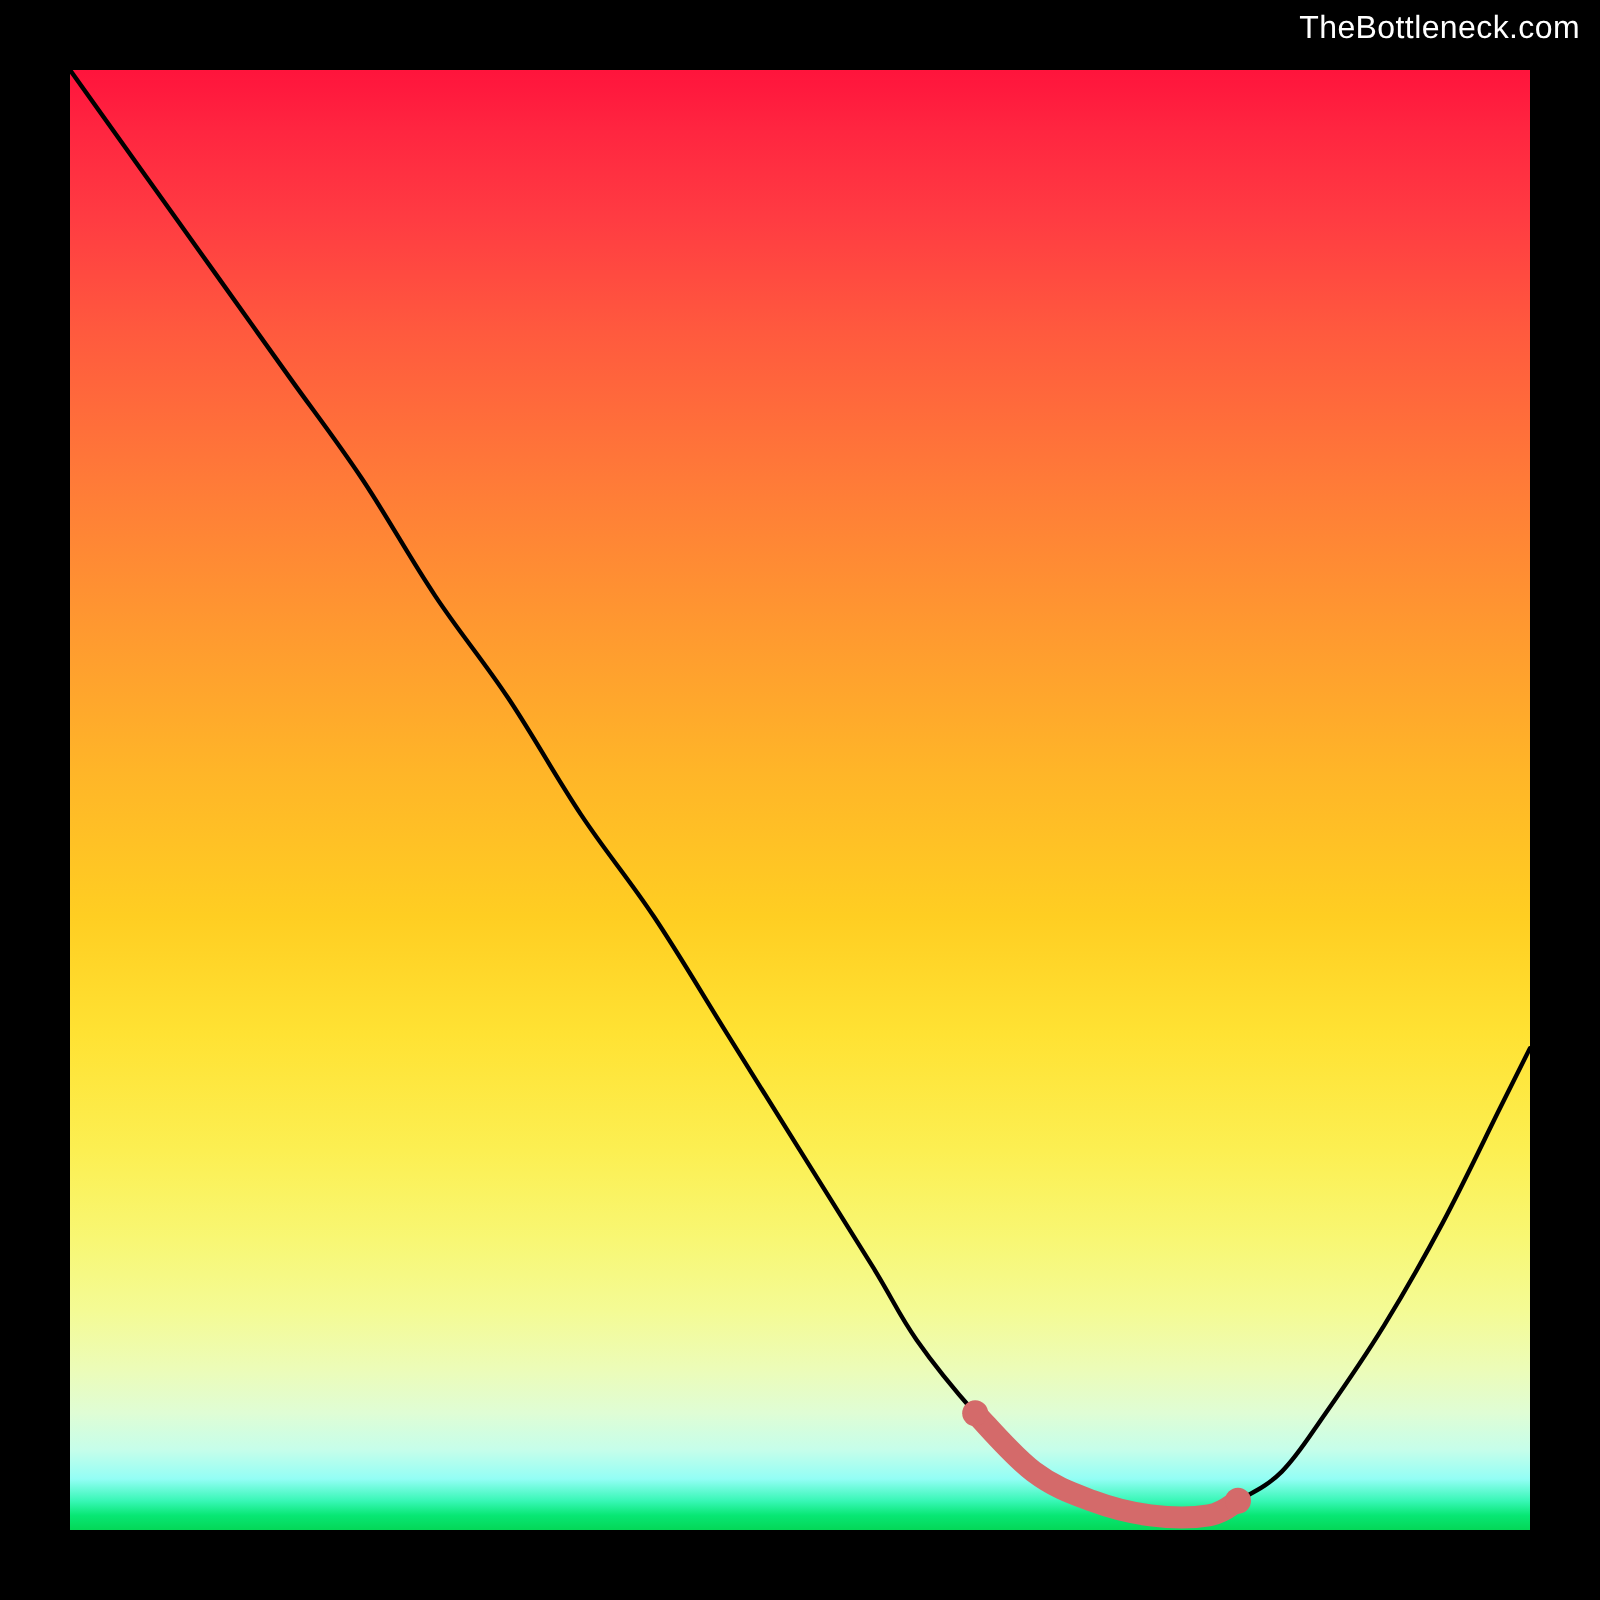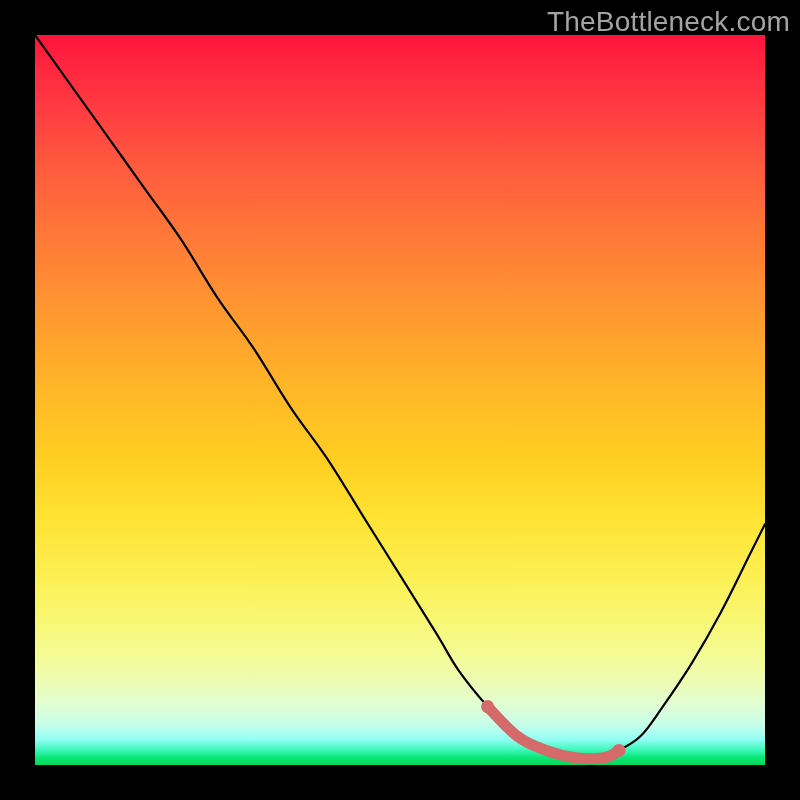--- a/index.html
+++ b/index.html
@@ -13,23 +13,23 @@
   .frame {
     position: relative;
     width: 800px;
     height: 800px;
     background: #000;
   }
   .watermark {
     position: absolute;
     top: 6px;
     right: 10px;
-    color: #a3a3a3;
+    color: #ffffff;
     font-family: Arial, Helvetica, sans-serif;
-    font-size: 28px;
+    font-size: 16px;
     letter-spacing: 0.2px;
   }
   .plot-area {
     position: absolute;
     
     left: 35px;
     top: 35px;
     width: 730px;
     height: 730px;
     overflow: hidden;

